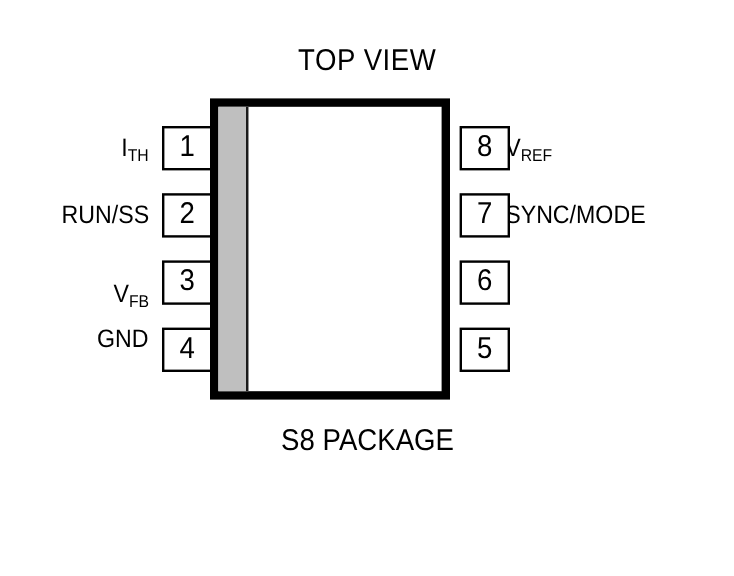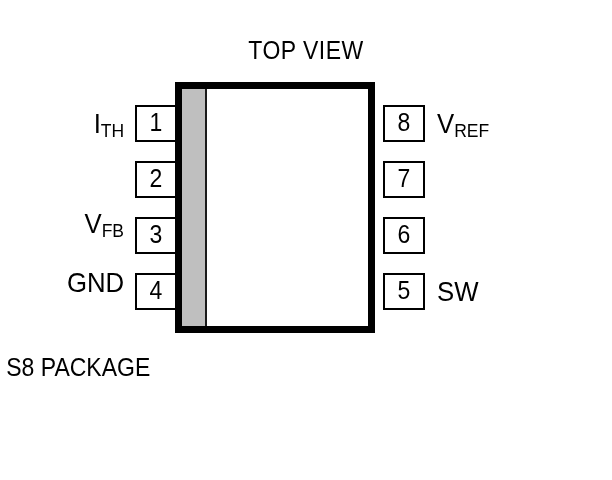--- a/index.html
+++ b/index.html
@@ -61,42 +61,43 @@
   .pin-box.left{left:135px;}
   .pin-box.right{left:383px;}
   .pin-box span{transform:scaleX(.92) translateY(-1px);display:block;}
 
   
   .pin-label{
     position:absolute;
     height:37px;
     display:flex;
     align-items:center;
-    font-size:28px;
+    font-size:21px;
     white-space:nowrap;
     line-height:1;
   }
   .pin-label .txt{transform:scaleX(.92);transform-origin:inherit;display:block;}
   .pin-label.left{right:488px;justify-content:flex-end;left:0;padding-right:0;}
   .pin-label.left .txt{transform-origin:right center;}
-  .pin-label.right{left:437px;justify-content:flex-end;}
+  .pin-label.right{left:421px;justify-content:flex-end;}
   .pin-label.right .txt{transform-origin:left center;}
 
   sub{
     font-size:.68em;
     vertical-align:baseline;
     position:relative;
     top:.26em;
     letter-spacing:0;
   }
 
   
   .caption{
     position:absolute;
     left:0;right:0;
+    text-align:center;
     font-size:25px;
     white-space:nowrap;
     line-height:1;
   }
   .caption .txt{transform:scaleX(.92);display:inline-block;}
   .cap1{top:355px;}
   .cap2{top:386px;}
   .cap3{top:428px;}
 </style>
 </head>
@@ -109,25 +110,28 @@
   <div class="body-outline"></div>
   <div class="pin1-band"></div>
 
   <div class="pin-label left" style="top:105px;">
     <span class="txt"><span>I</span><sub>TH</sub></span>
   </div>
   <div class="pin-box left" style="top:105px;">
     <span>1</span>
   </div>
 
+  <div class="pin-label left" style="top:161px;">
+    <span class="txt"><span>RUN/SS</span><sub></sub></span>
+  </div>
   <div class="pin-box left" style="top:161px;">
     <span>2</span>
   </div>
 
-  <div class="pin-label left" style="top:205px;">
+  <div class="pin-label left" style="top:227px;">
     <span class="txt"><span>V</span><sub>FB</sub></span>
   </div>
   <div class="pin-box left" style="top:217px;">
     <span>3</span>
   </div>
 
   <div class="pin-label left" style="top:264px;">
     <span class="txt"><span>GND</span><sub></sub></span>
   </div>
   <div class="pin-box left" style="top:273px;">
@@ -137,29 +141,29 @@
   <div class="pin-box right" style="top:105px;">
     <span>8</span>
   </div>
   <div class="pin-label right" style="top:105px;">
     <span class="txt"><span>V</span><sub>REF</sub></span>
   </div>
 
   <div class="pin-box right" style="top:161px;">
     <span>7</span>
   </div>
+  <div class="pin-label right" style="top:161px;">
+    <span class="txt"><span>SYNC/MODE</span><sub></sub></span>
+  </div>
 
   <div class="pin-box right" style="top:217px;">
     <span>6</span>
   </div>
 
   <div class="pin-box right" style="top:273px;">
     <span>5</span>
-  </div>
-  <div class="pin-label right" style="top:273px;">
-    <span class="txt"><span>SW</span><sub></sub></span>
   </div>
 
   <div class="caption cap1">
     <span class="txt">S8 PACKAGE</span>
   </div>
 
 </div>
 
 </body></html>

